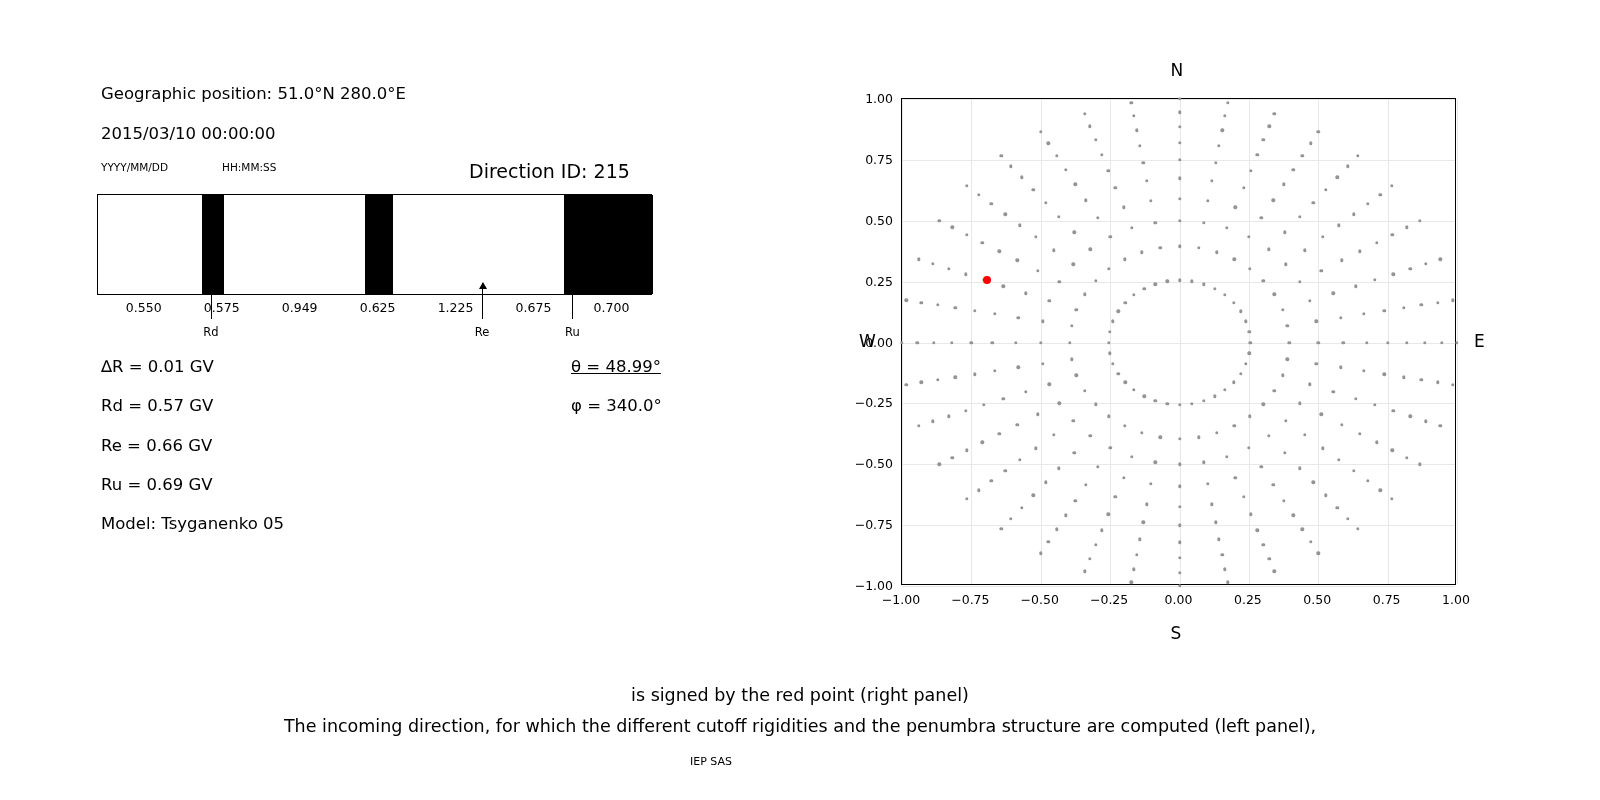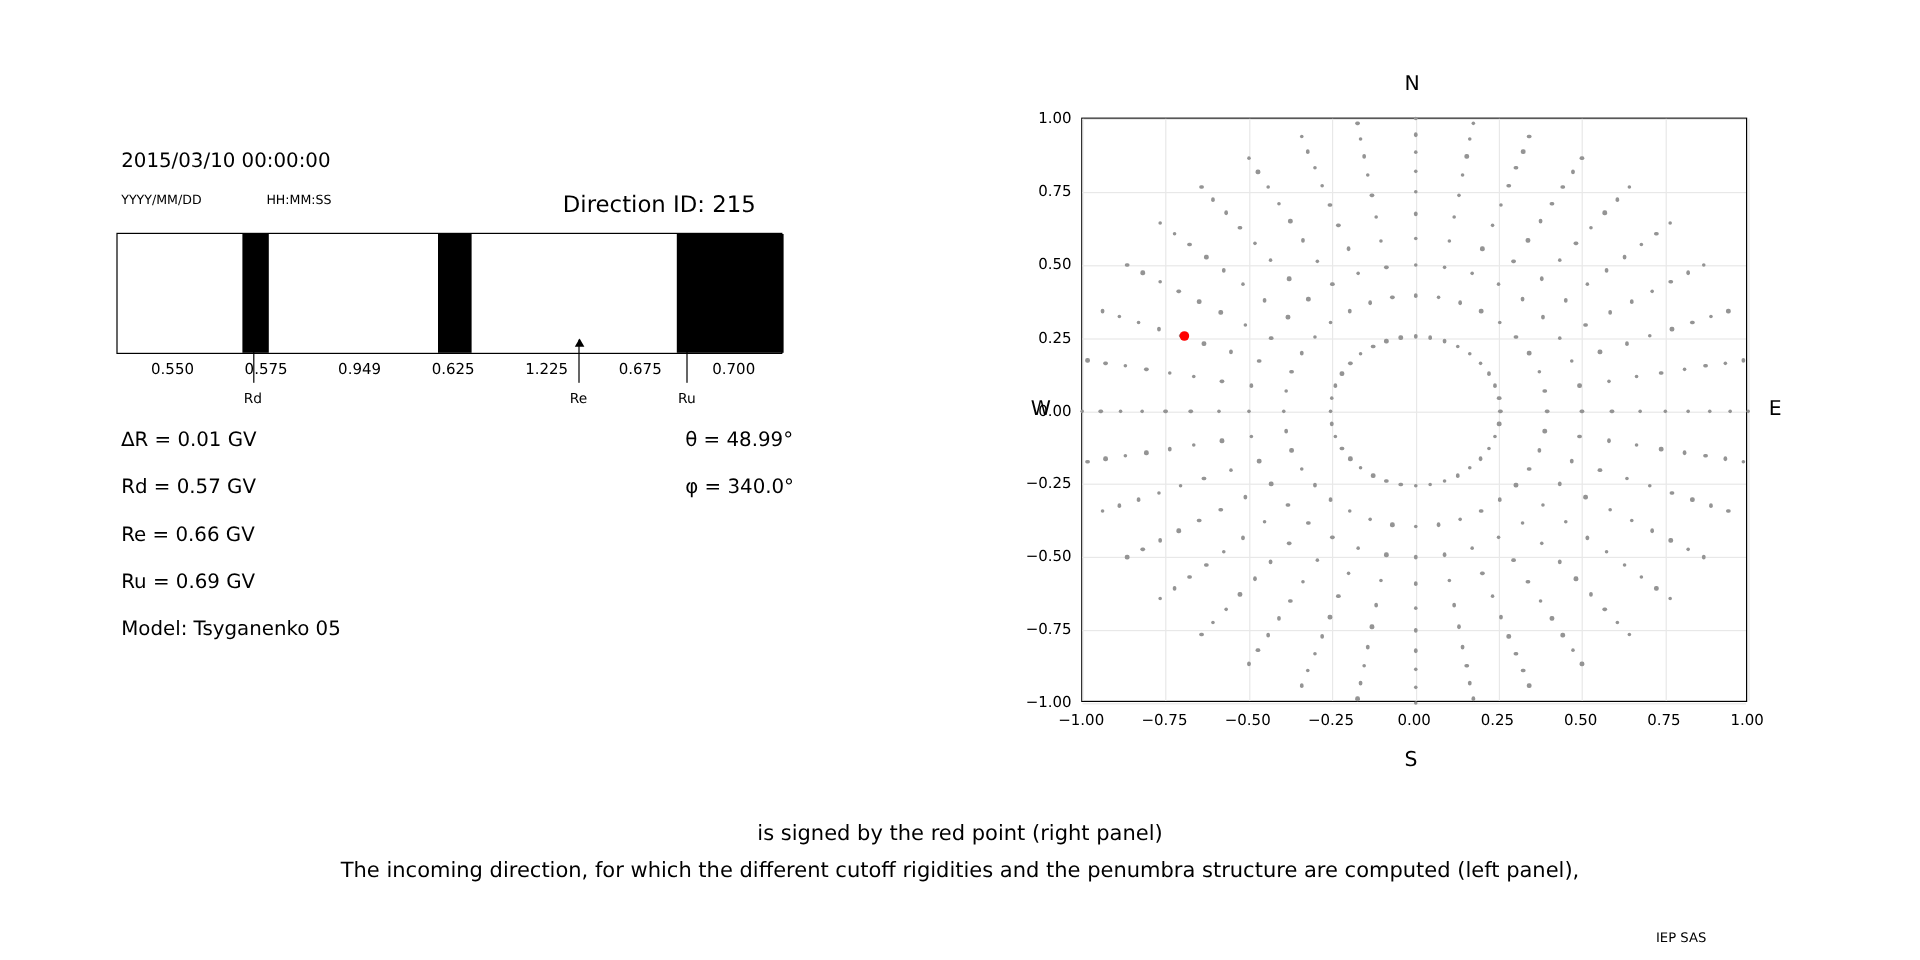--- a/index.html
+++ b/index.html
@@ -184,31 +184,31 @@
     left: 0; top: 680px;
     width: 1600px;
     text-align: center;
     font-size: 17.5px;
     line-height: 31px;
   }
   .credit {
     position: absolute;
     left: 0; top: 755px;
     width: 1422px;
-    text-align: right;
+    text-align: center;
     font-size: 11px;
-    margin-top: 20px;
   }
 </style>
 </head>
 <body>
 
 <div class="figure">
 
   <div class="left-panel">
+    <div class="geo-line">Geographic position: 51.0°N 280.0°E</div>
     <div class="datetime-line">2015/03/10 00:00:00</div>
     <div class="fmt-date">YYYY/MM/DD</div>
     <div class="fmt-time">HH:MM:SS</div>
     <div class="direction-id">Direction ID: 215</div>
 
     <div class="penumbra" id="penumbra-bar">
         <div class="band" style="left: 104.452px; width: 21.8258px; background: rgb(0, 0, 0);"></div>
         <div class="band" style="left: 266.587px; width: 28.0618px; background: rgb(0, 0, 0);"></div>
         <div class="band" style="left: 466.138px; width: 88.8624px; background: rgb(0, 0, 0);"></div>
       </div>
@@ -232,21 +232,21 @@
           <div class="head"></div>
         </div>
         <div class="arrow-label" style="left: 475.492px; top: 30px;">Ru</div>
       </div>
 
     <div class="val left-col" style="top:357px;">∆R = 0.01 GV</div>
     <div class="val left-col" style="top:396px;">Rd = 0.57 GV</div>
     <div class="val left-col" style="top:436px;text-align:center;">Re = 0.66 GV</div>
     <div class="val left-col" style="top:475px;">Ru = 0.69 GV</div>
     <div class="val left-col" style="top:514px;">Model: Tsyganenko 05</div>
-    <div class="val right-col" style="top:357px;">θ = 48.99°</div>
+    <div class="val right-col" style="top:357px;text-decoration:underline;">θ = 48.99°</div>
     <div class="val right-col" style="top:396px;">φ = 340.0°</div>
   </div>
 
   <div class="right-panel">
     <div class="axes" id="polar-axes">
         <div class="gridline v" style="left: 0px;"></div>
         <div class="gridline v" style="left: 69.375px;"></div>
         <div class="gridline v" style="left: 138.75px;"></div>
         <div class="gridline v" style="left: 208.125px;"></div>
         <div class="gridline v" style="left: 277.5px;"></div>

